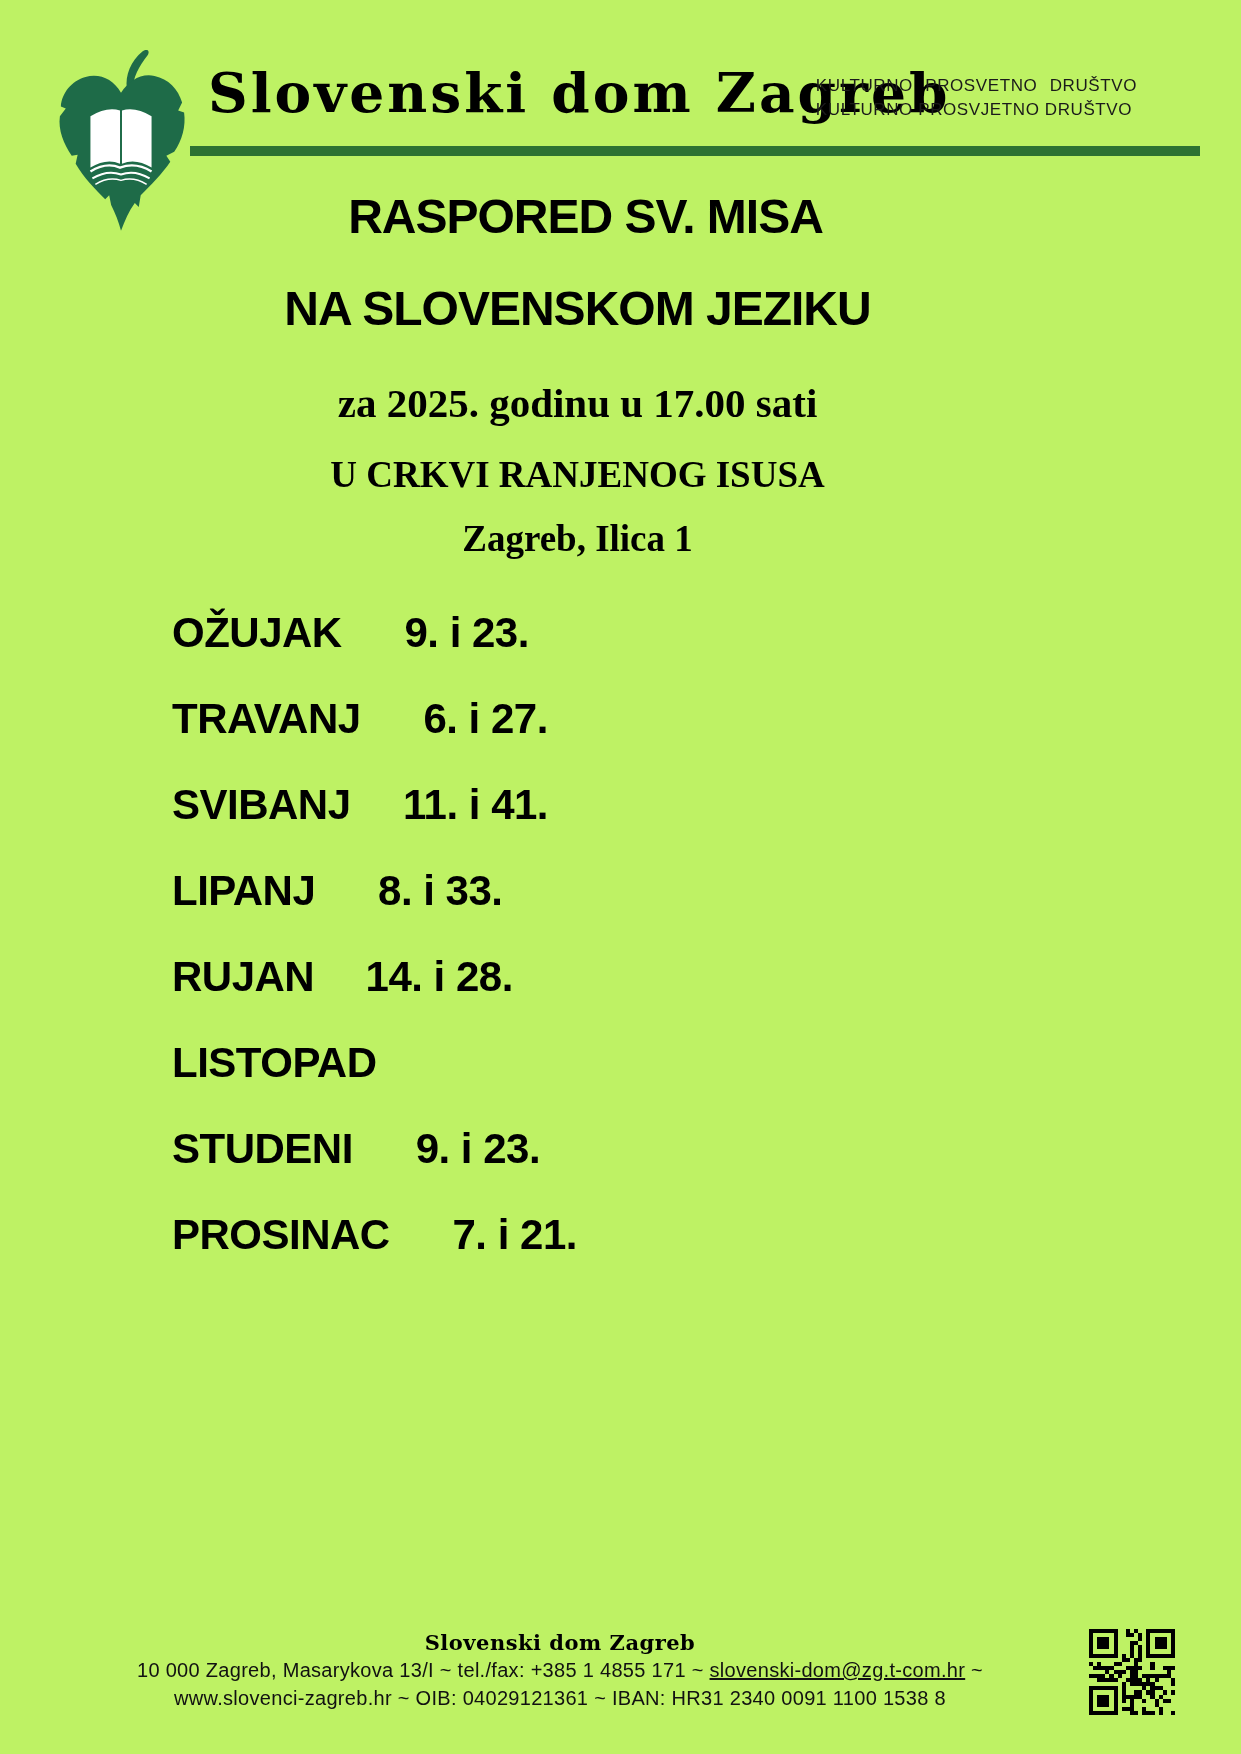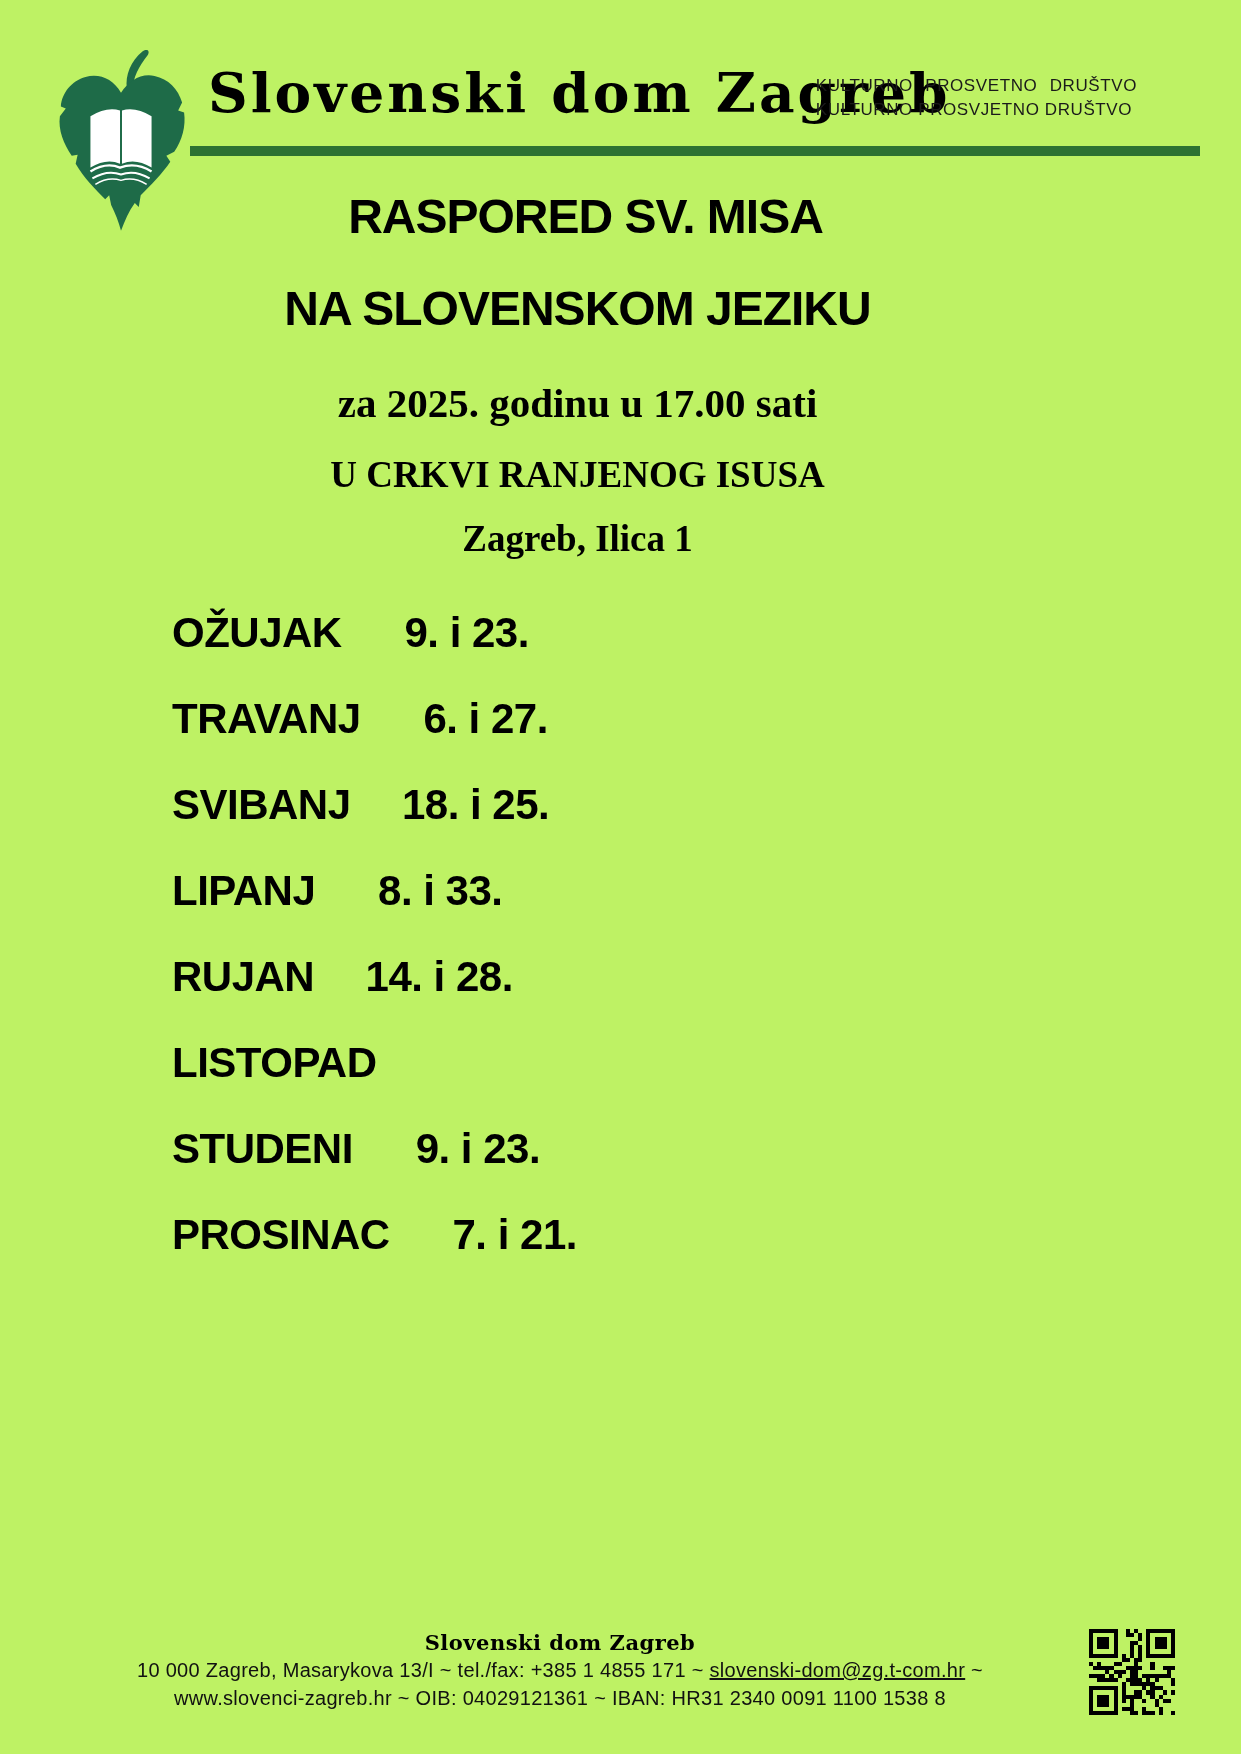--- a/index.html
+++ b/index.html
@@ -94,21 +94,21 @@
     <div class="row">
       <span class="month">OŽUJAK</span>
       <span class="dates">9. i 23.</span>
     </div>
     <div class="row">
       <span class="month">TRAVANJ</span>
       <span class="dates">6. i 27.</span>
     </div>
     <div class="row">
       <span class="month">SVIBANJ</span>
-      <span class="dates">18. i 25.</span>
+      <span class="dates">11. i 41.</span>
     </div>
     <div class="row">
       <span class="month">LIPANJ</span>
       <span class="dates">8. i 33.</span>
     </div>
     <div class="row">
       <span class="month">RUJAN</span>
       <span class="dates">14. i 28.</span>
     </div>
     <div class="row">

